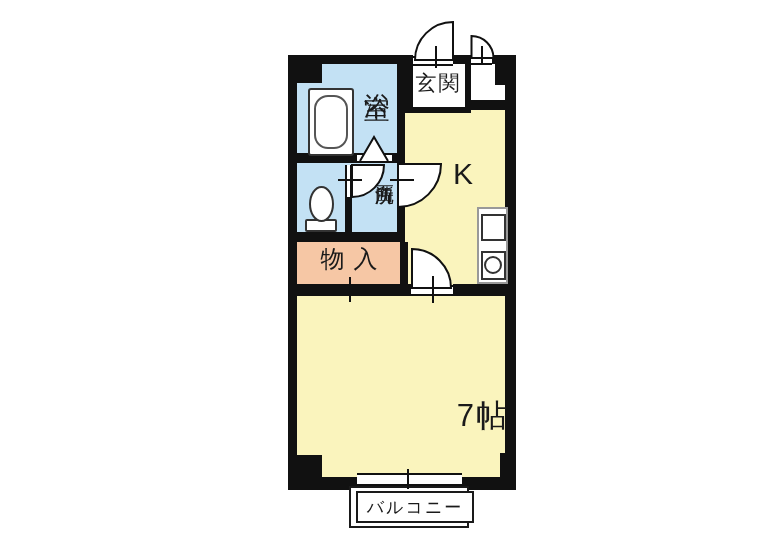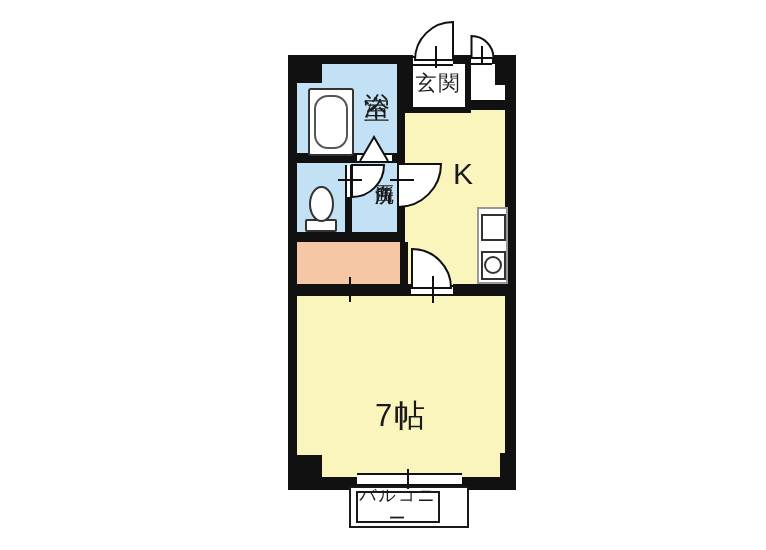--- a/index.html
+++ b/index.html
@@ -52,38 +52,39 @@
 
   <div class="abs" style="left:413px;top:56px;width:40px;height:10px;background:#fff;border-top:2px solid #111;border-bottom:2px solid #111;"></div>
   <div class="abs" style="left:471px;top:56px;width:21px;height:9px;background:#fff;border-top:2px solid #111;border-bottom:2px solid #111;"></div>
   <div class="abs" style="left:357px;top:153px;width:35px;height:10px;background:#fff;border-top:2px solid #111;border-bottom:2px solid #111;"></div>
   <div class="abs" style="left:345px;top:165px;width:7px;height:32px;background:#fff;border-left:2px solid #111;border-right:2px solid #111;"></div>
   <div class="abs" style="left:397px;top:164px;width:8px;height:43px;background:#fff;border-left:2px solid #111;border-right:2px solid #111;"></div>
   <div class="abs" style="left:411px;top:285px;width:42px;height:11px;background:#fff;border-top:2px solid #111;border-bottom:2px solid #111;"></div>
 
   <div class="abs" style="left:357px;top:473px;width:105px;height:13px;background:#fff;border-top:2px solid #111;border-bottom:2px solid #111;"></div>
   <div class="abs" style="left:349px;top:486px;width:120px;height:42px;background:#fff;border:2px solid #1a1a1a;"></div>
-  <div class="abs" style="left:356px;top:491px;width:84px;height:32px;background:#fff;border:2px solid #1a1a1a;display:flex;align-items:center;justify-content:center;">
+  <div class="abs" style="left:356px;top:491px;width:118px;height:32px;background:#fff;border:2px solid #1a1a1a;display:flex;align-items:center;justify-content:center;">
     <span class="center" style="font-size:17px;letter-spacing:2px;">バルコニー</span>
   </div>
 
   <div class="abs" style="left:308px;top:88px;width:46px;height:68px;background:#fff;border:2px solid #333;border-radius:3px;"></div>
   <div class="abs" style="left:314px;top:95px;width:34px;height:54px;background:#fff;border:2px solid #555;border-radius:14px;"></div>
   <div class="abs" style="left:305px;top:219px;width:32px;height:13px;background:#fff;border:2px solid #333;border-radius:2px;"></div>
   <div class="abs" style="left:309px;top:186px;width:25px;height:36px;background:#fff;border:2px solid #333;border-radius:50%;"></div>
   <div class="abs" style="left:477px;top:207px;width:31px;height:77px;background:#fff;border:2px solid #999;"></div>
   <div class="abs" style="left:481px;top:214px;width:25px;height:27px;background:#fff;border:2px solid #333;"></div>
   <div class="abs" style="left:481px;top:251px;width:25px;height:29px;background:#fff;border:2px solid #333;"></div>
   <div class="abs" style="left:484px;top:256px;width:18px;height:18px;background:#fff;border:2px solid #333;border-radius:50%;"></div>
 
   <div class="lbl vtext" style="left:363px;top:72px;font-size:26px;letter-spacing:2px;">浴室</div>
   <div class="lbl center" style="left:412px;top:72px;width:53px;font-size:21px;letter-spacing:2px;">玄関</div>
   <div class="lbl center" style="left:447px;top:158px;width:32px;font-size:30px;">K</div>
   <div class="lbl vtext" style="left:374px;top:170px;font-size:19px;line-height:1.12;">洗面所</div>
-  <div class="lbl center" style="left:293px;top:400px;width:216px;font-size:31px;letter-spacing:2px;">7帖</div>
+  <div class="lbl center" style="left:295px;top:246px;width:108px;font-size:24px;letter-spacing:9px;padding-left:9px;">物入</div>
+  <div class="lbl center" style="left:293px;top:400px;width:216px;font-size:31px;letter-spacing:2px;text-align:right;">7帖</div>
 
   <svg class="overlay" width="766" height="550" viewBox="0 0 766 550">
     <path d="M 453 60 L 453 22 A 38 38 0 0 0 415 60 Z" fill="#fff" stroke="#111" stroke-width="2"></path>
     <path d="M 471.5 58 L 471.5 36 A 22 22 0 0 1 493.5 58 Z" fill="#fff" stroke="#111" stroke-width="2"></path>
     <path d="M 352 165 L 384 165 A 32 32 0 0 1 352 197 Z" fill="#fff" stroke="#111" stroke-width="2"></path>
     <path d="M 398 164 L 441 164 A 43 43 0 0 1 398 207 Z" fill="#fff" stroke="#111" stroke-width="2"></path>
     <path d="M 412 288 L 412 249 A 39 39 0 0 1 451 288 Z" fill="#fff" stroke="#111" stroke-width="2"></path>
     <path d="M 360 161 L 374 137 L 388 161" fill="#fff" stroke="#111" stroke-width="2"></path>
     <g stroke="#111" stroke-width="2">
       <line x1="436" y1="46" x2="436" y2="68"></line>

